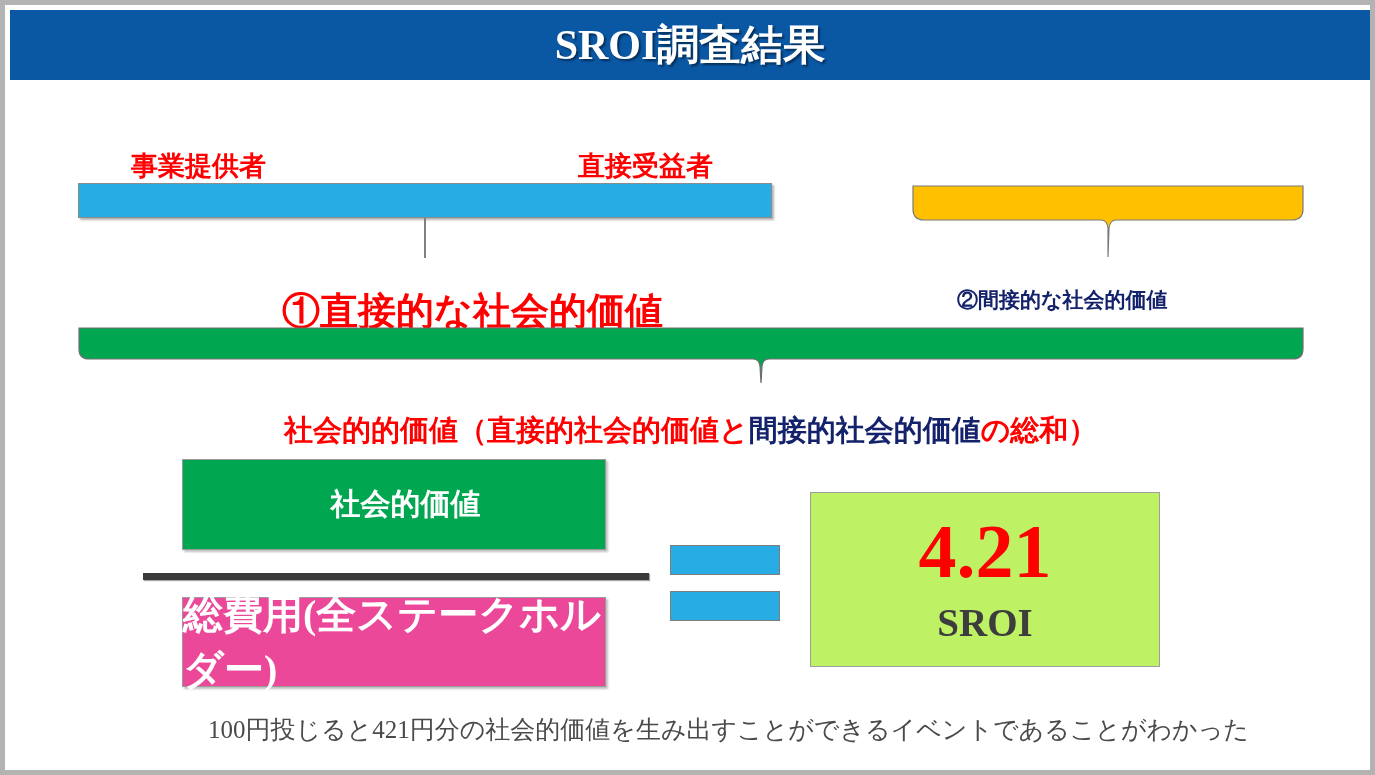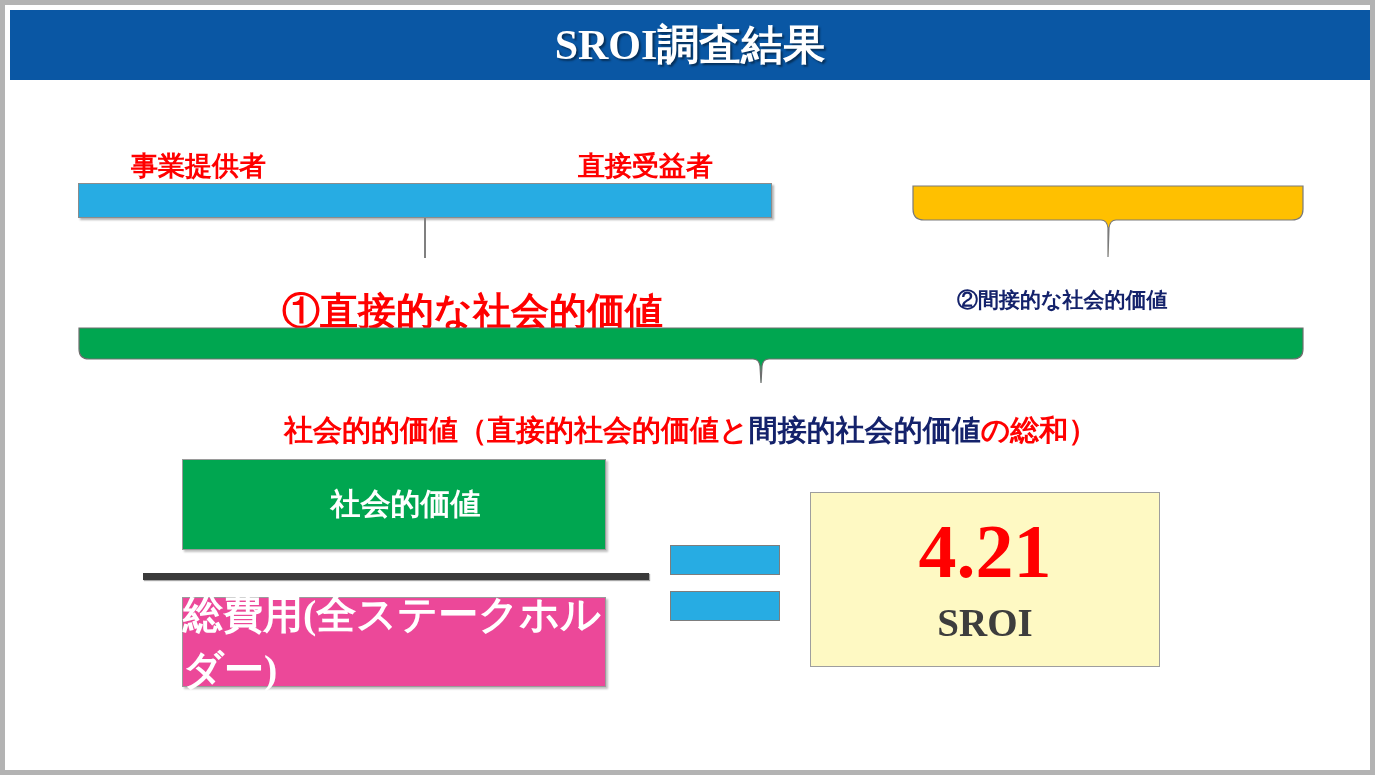--- a/index.html
+++ b/index.html
@@ -94,21 +94,21 @@
   .eq-bar {
     position: absolute;
     background: #27ace3;
     border: 1px solid #7d7d7d;
     box-sizing: border-box;
   }
 
   
   .result-box {
     position: absolute;
-    background: #fef9c3;
+    background: #bef264;
     border: 1px solid #9e9e9e;
     box-sizing: border-box;
     display: flex;
     flex-direction: column;
     align-items: center;
     justify-content: center;
   }
   .result-value {
     color: #ff0000;
     font-weight: bold;
@@ -181,14 +181,15 @@
   </div>
 
   <div class="eq-bar" style="left:665px; top:540px; width:110px; height:30px;"></div>
   <div class="eq-bar" style="left:665px; top:586px; width:110px; height:30px;"></div>
 
   <div class="result-box" style="left:805px; top:487px; width:350px; height:175px;">
     <div class="result-value">4.21</div>
     <div class="result-caption">SROI</div>
   </div>
 
+  <div class="footer-note" style="left:203px; top:708px;">100円投じると421円分の社会的価値を生み出すことができるイベントであることがわかった</div>
 
 </div>
 
 </body></html>

